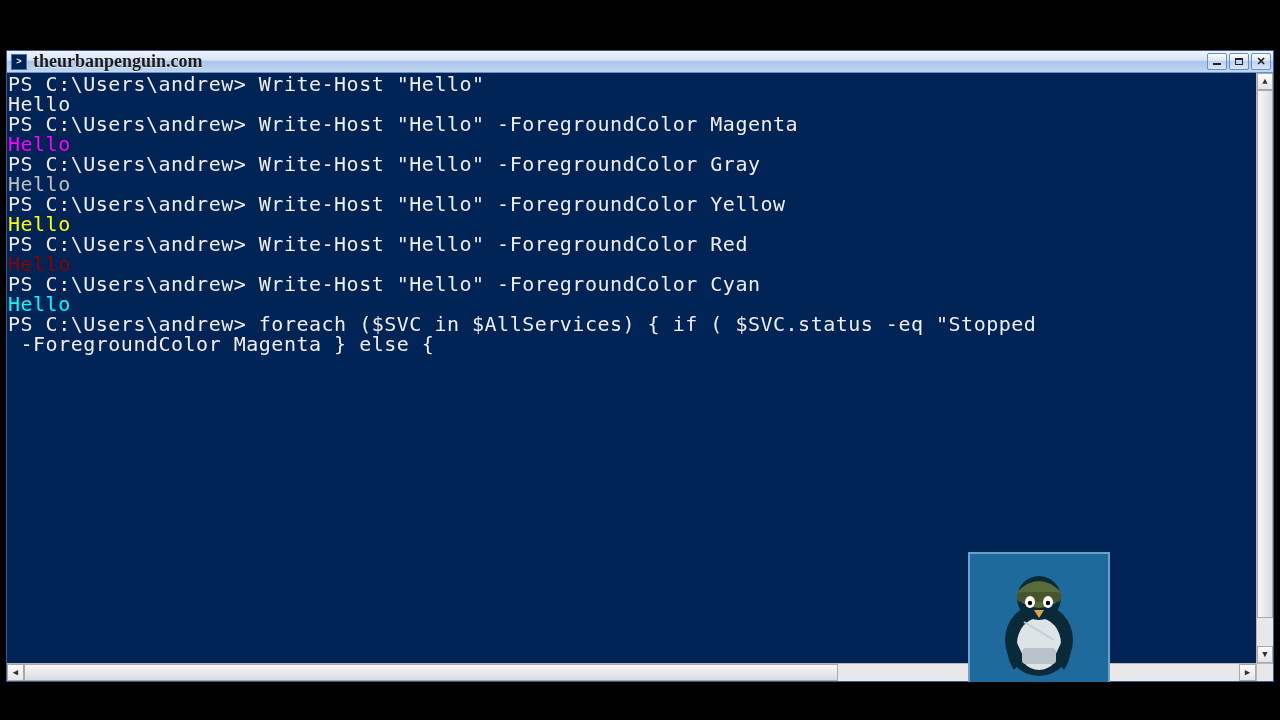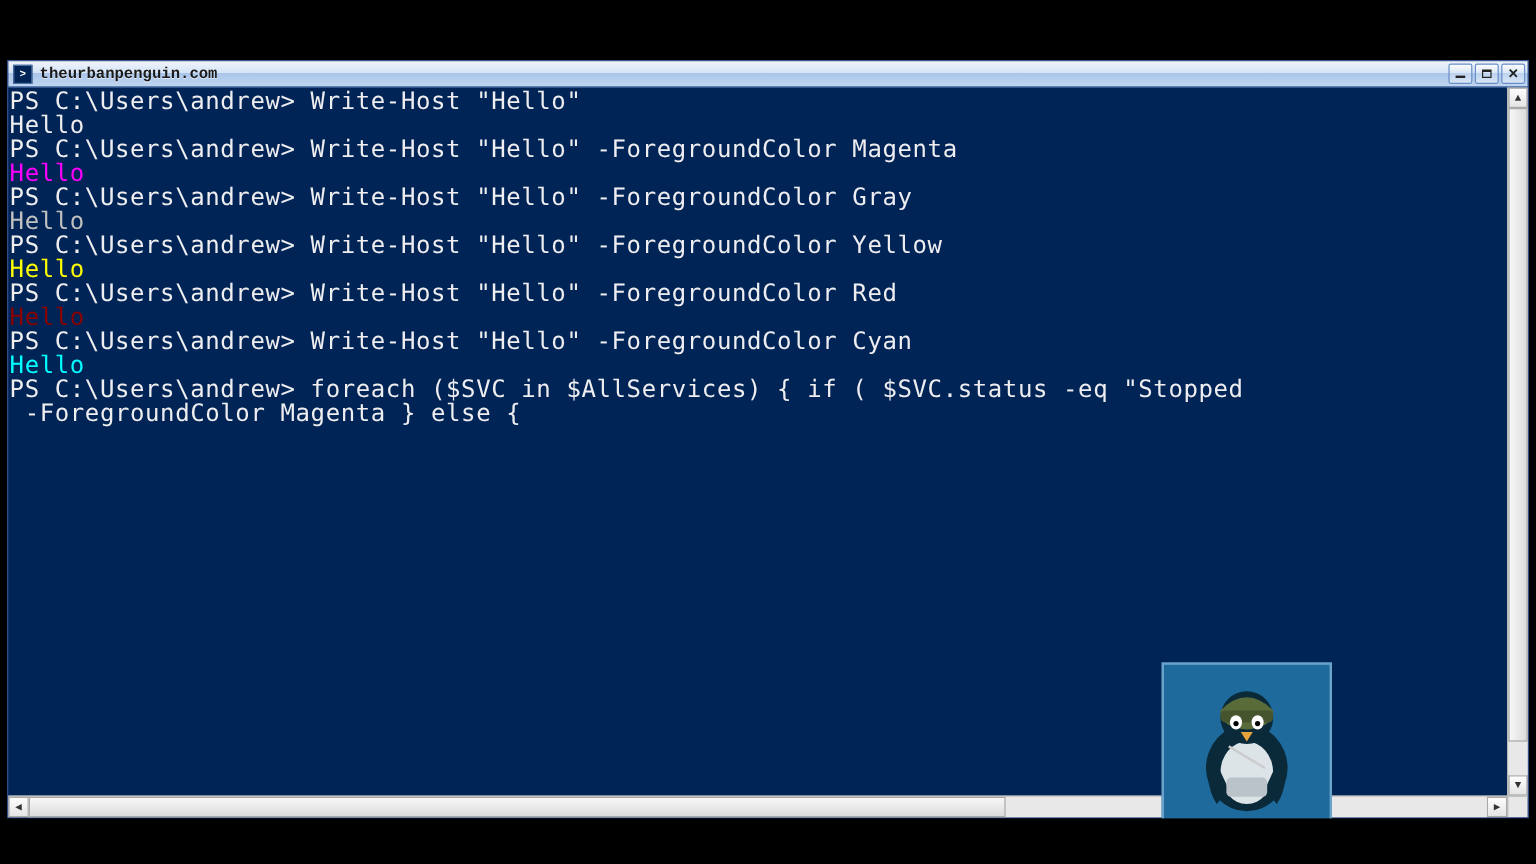--- a/index.html
+++ b/index.html
@@ -40,22 +40,22 @@
     display: flex; align-items: center; justify-content: center;
   }
   .titlebar .app-icon::after {
     content: ">";
     color: #fff;
     font-size: 9px;
     font-weight: bold;
   }
   .titlebar .title {
     flex: 1;
-    font-family: Liberation Mono, monospace;
-    font-size: 13px;
+    font-family: Liberation Serif, serif;
+    font-size: 18px;
     font-weight: bold;
     color: #1a1a1a;
     text-shadow: 0 1px 0 rgba(255,255,255,0.6);
     padding-left: 2px;
   }
   .win-controls { display: flex; height: 100%; padding-right: 2px; gap: 2px; align-items: center;}
   .win-btn {
     width: 20px; height: 17px;
     background: linear-gradient(to bottom, #fdfdfd, #d9e6f6 45%, #bcd2ee 46%, #d9e6f6);
     border: 1px solid #6b8fc9;

